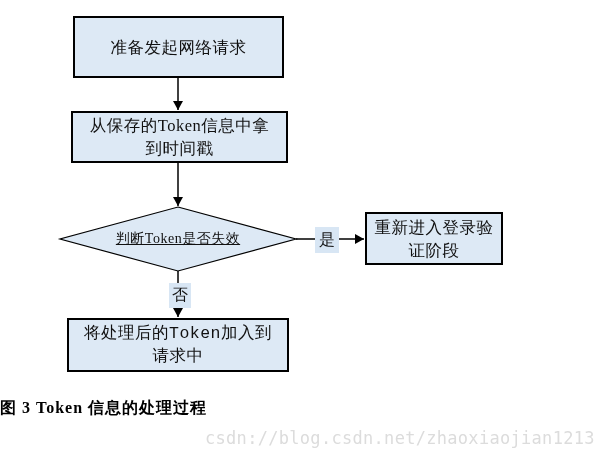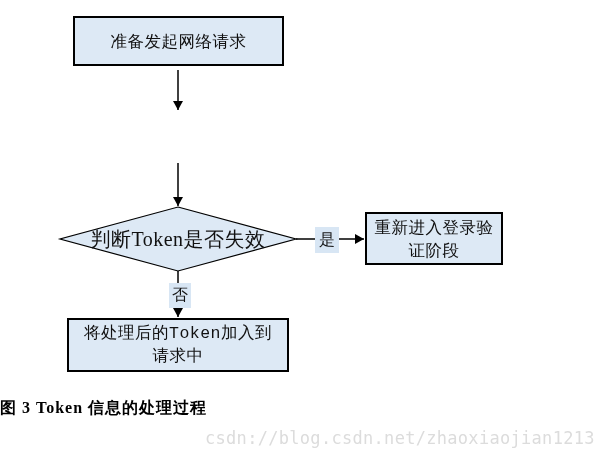--- a/index.html
+++ b/index.html
@@ -44,37 +44,38 @@
     color: var(--text, #111111);
     display: flex;
     align-items: center;
     justify-content: center;
     text-align: center;
     font-size: 16.5px;
     line-height: 23px;
     letter-spacing: 0.5px;
     white-space: pre-line;
   }
-  .node-start    { left: 73px;  top: 16px;  width: 211px; height: 50px; }
+  .node-start    { left: 73px;  top: 16px;  width: 211px; height: 62px; }
   .node-timestamp{ left: 71px;  top: 111px; width: 217px; height: 52px; }
   .node-relogin  { left: 365px; top: 212px; width: 138px; height: 53px; }
   .node-addtoken { left: 67px;  top: 318px; width: 222px; height: 54px; font-family: Liberation Mono, monospace; }
   .decision-label {
     position: absolute;
     left: 60px;
     top: 207px;
     width: 236px;
     height: 64px;
     display: flex;
     align-items: center;
     justify-content: center;
     color: var(--text, #111111);
-    font-size: 20px;
+    font-size: 14px;
     letter-spacing: 0.5px;
     background: transparent;
+    text-decoration: underline;
   }
   .edge-label {
     position: absolute;
     display: flex;
     align-items: center;
     justify-content: center;
     background: var(--label-bg, #d8e6f4);
     color: var(--text, #111111);
     font-size: 16px;
   }
@@ -117,20 +118,22 @@
     <line class="edge-line" x1="178" y1="70" x2="178" y2="110" marker-end="url(#arrow)"></line>
     <line class="edge-line" x1="178" y1="163" x2="178" y2="206" marker-end="url(#arrow)"></line>
     <line class="edge-line" x1="296" y1="239" x2="364" y2="239" marker-end="url(#arrow)"></line>
     <line class="edge-line" x1="178" y1="271" x2="178" y2="317" marker-end="url(#arrow)"></line>
 
     <polygon class="diamond-shape" points="178,207 296,239 178,271 60,239"></polygon>
   </svg>
 
   <div class="node node-start">准备发起网络请求</div>
 
+  <div class="node node-timestamp">从保存的Token信息中拿
+到时间戳</div>
 
   <div class="decision-label">判断Token是否失效</div>
 
   <div class="node node-relogin">重新进入登录验
 证阶段</div>
 
   <div class="node node-addtoken">将处理后的Token加入到
 请求中</div>
 
   <div class="edge-label edge-label-yes">是</div>

